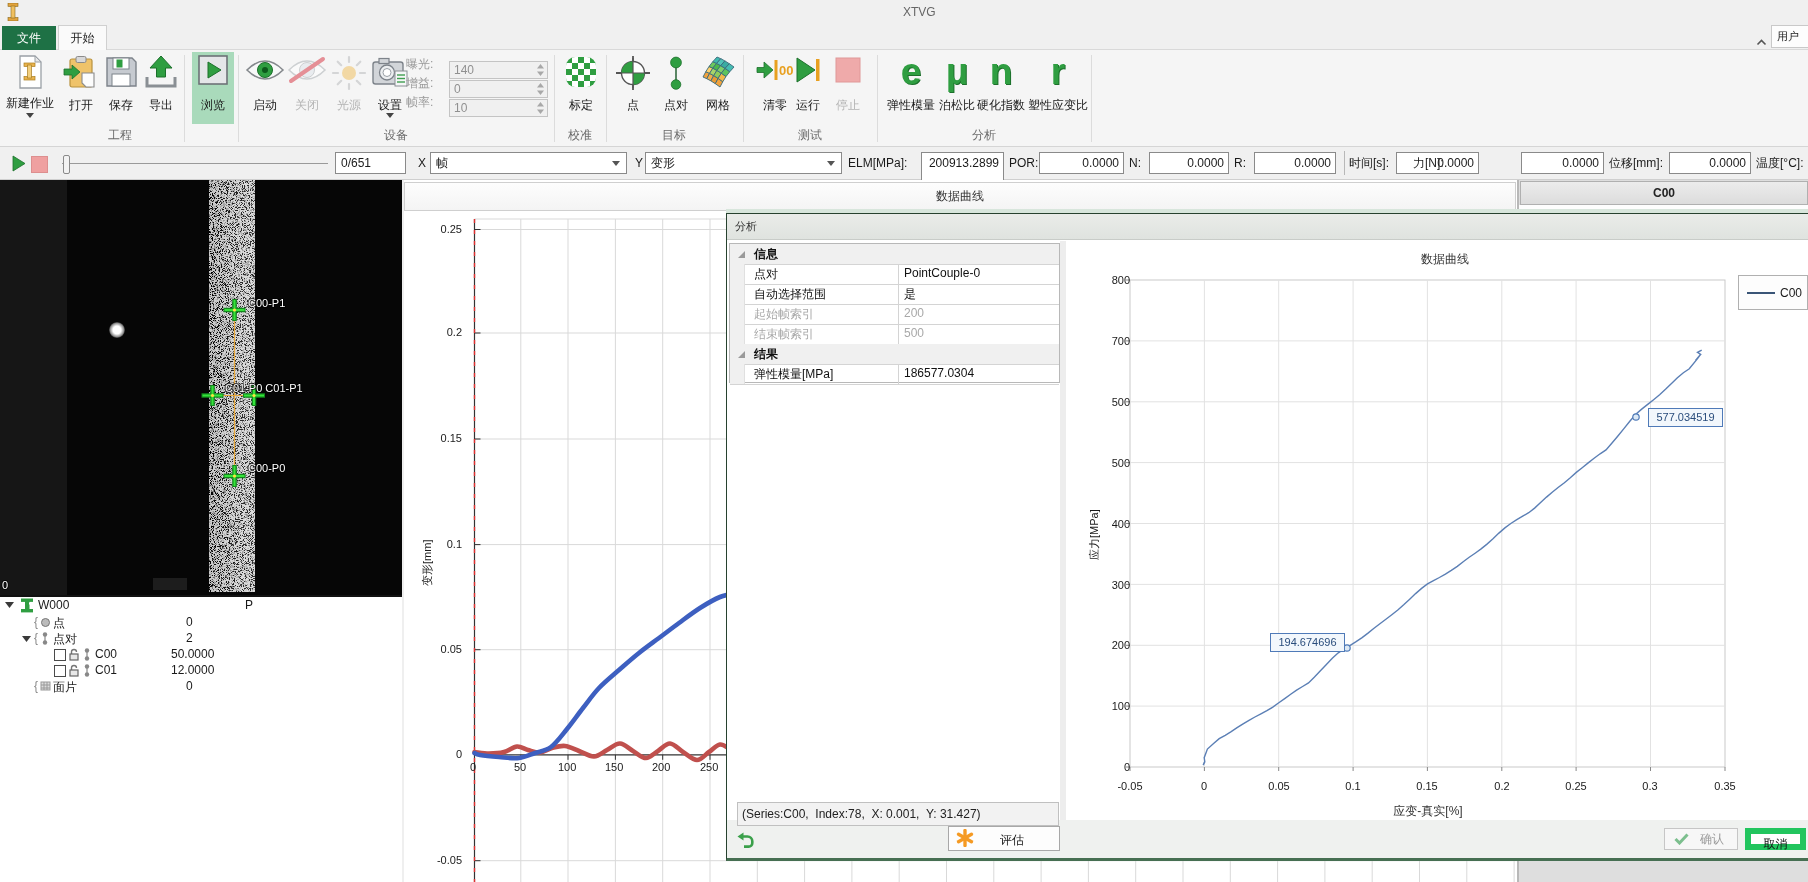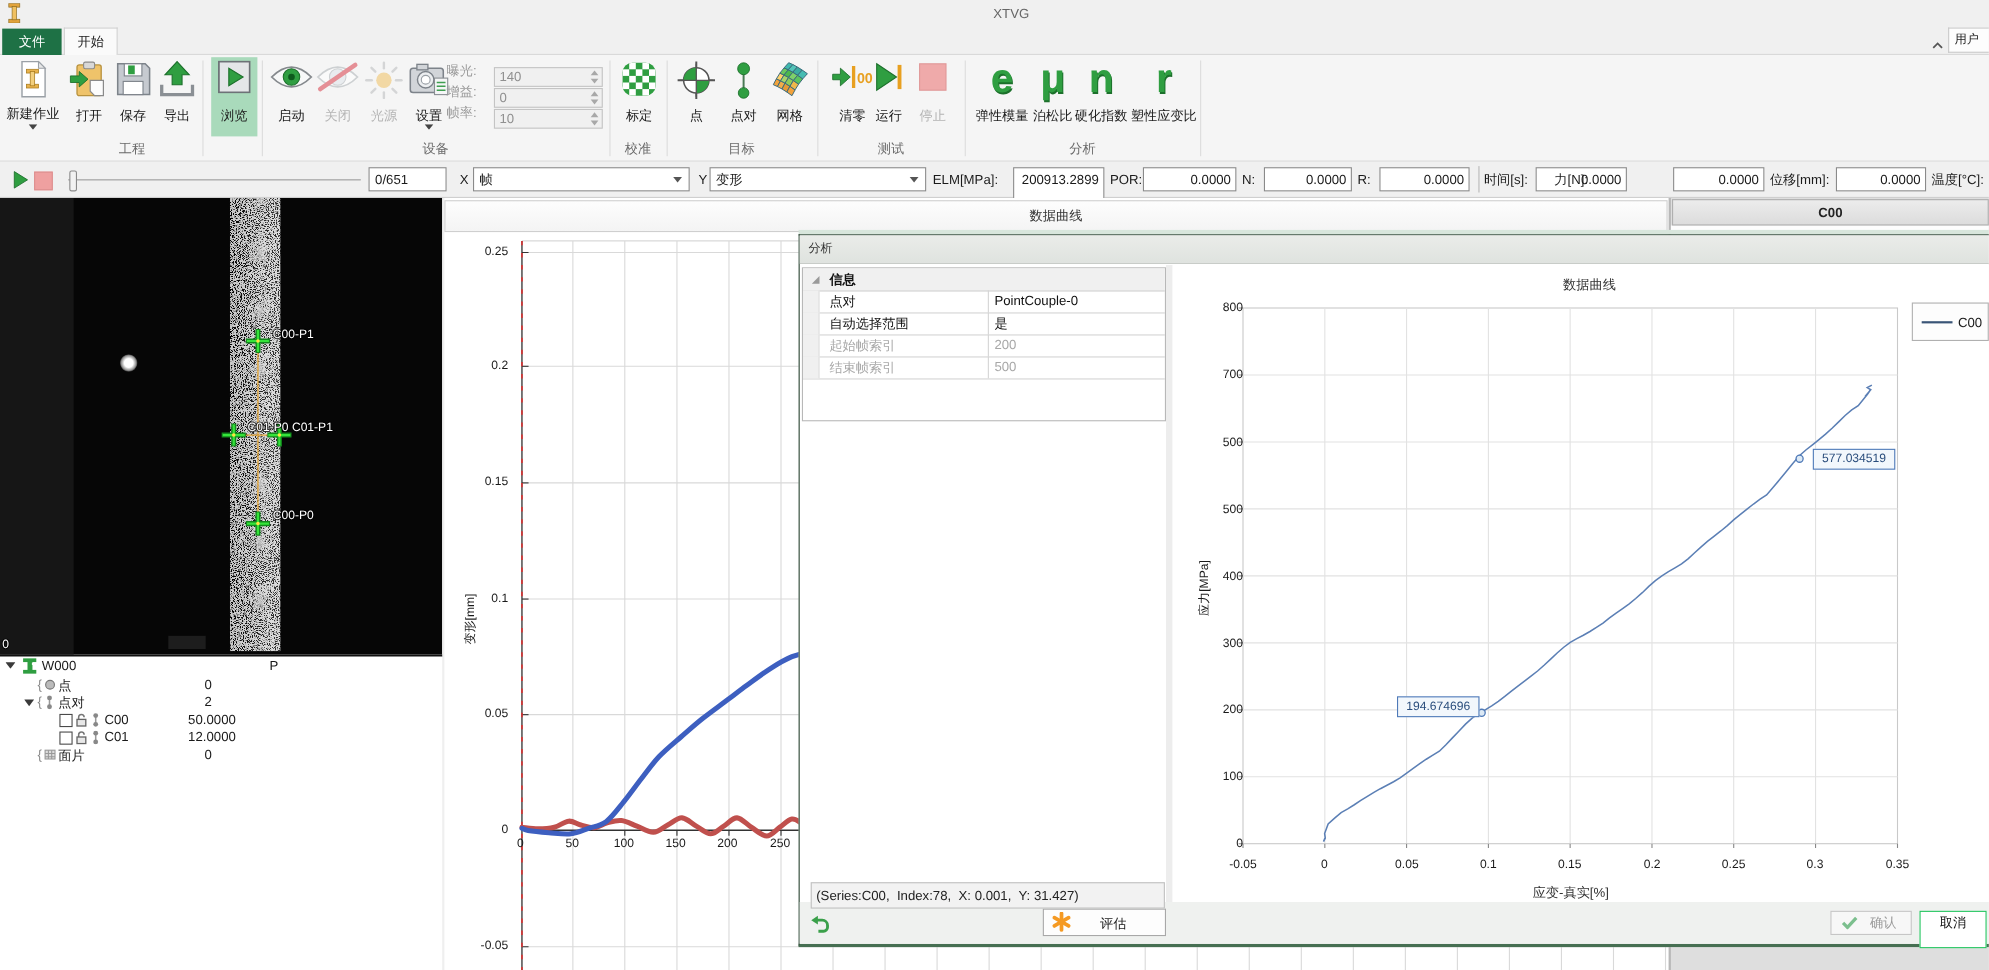--- a/index.html
+++ b/index.html
@@ -537,20 +537,32 @@
    <div style="position:absolute;left:0;width:14px;height:20px;background:#f0f0f0;border-right:1px solid #e0e0e0;"></div>
    <div style="position:absolute;left:24px;top:2px;font-size:12px;color:#a8a8a8;">起始帧索引</div>
    <div style="position:absolute;left:168px;width:1px;height:20px;background:#d4d4d4;"></div>
    <div style="position:absolute;left:174px;top:2px;font-size:12px;color:#a8a8a8;">200</div>
  </div>
  <div class="gridrow" style="top:80px;">
    <div style="position:absolute;left:0;width:14px;height:20px;background:#f0f0f0;border-right:1px solid #e0e0e0;"></div>
    <div style="position:absolute;left:24px;top:2px;font-size:12px;color:#a8a8a8;">结束帧索引</div>
    <div style="position:absolute;left:168px;width:1px;height:20px;background:#d4d4d4;"></div>
    <div style="position:absolute;left:174px;top:2px;font-size:12px;color:#a8a8a8;">500</div>
+ </div>
+ <div class="gridrow" style="top:100px;background:#f0f0f0;">
+   <svg style="position:absolute;left:7px;top:6px;" width="9" height="9">
+          <path d="M8 1 V8 H1 z" fill="#9a9a9a"></path>
+        </svg>
+   <div style="position:absolute;left:24px;top:2px;font-size:12px;font-weight:bold;color:#111;">结果</div>
+ </div>
+ <div class="gridrow" style="top:120px;">
+   <div style="position:absolute;left:0;width:14px;height:20px;background:#f0f0f0;border-right:1px solid #e0e0e0;"></div>
+   <div style="position:absolute;left:24px;top:2px;font-size:12px;color:#111;">弹性模量[MPa]</div>
+   <div style="position:absolute;left:168px;width:1px;height:20px;background:#d4d4d4;"></div>
+   <div style="position:absolute;left:174px;top:2px;font-size:12px;color:#111;">186577.0304</div>
  </div>
 </div>
 <div class="abs" style="left:1060px;top:241px;width:6px;height:579px;background:#ededed;"></div>
 
 <div class="abs" style="left:1066px;top:241px;width:742px;height:579px;background:#fff;"></div>
 <div class="abs" style="left:1380px;top:251px;width:130px;text-align:center;font-size:12px;color:#333;">数据曲线</div>
 <svg class="abs" style="left:1066px;top:241px;" width="742" height="579" viewBox="0 0 742 579">
 
  <rect x="64" y="39" width="595" height="487" fill="#fff" stroke="#c9c9c9" stroke-width="1"></rect>
  <g stroke="#e2e2e2" stroke-width="1">
@@ -632,14 +644,14 @@
         <path d="M2.5 5.25 L15.5 12.75"></path>
         <path d="M15.5 5.25 L2.5 12.75"></path>
       </g>
 </svg>
 <div class="abs t12" style="left:1000px;top:832px;">评估</div>
 <div class="abs" style="left:1664px;top:828px;width:74px;height:22px;background:#f7f7f7;border:1px solid #c6c6c6;box-sizing:border-box;"></div>
 <svg class="abs" style="left:1674px;top:833px;" width="15" height="12" viewBox="0 0 15 12">
       <path d="M1.5 6 L5.5 10 L13.5 1.5" fill="none" stroke="#7cbf8e" stroke-width="3"></path>
     </svg>
 <div class="abs t12" style="left:1700px;top:831px;color:#9a9a9a;">确认</div>
-<div class="abs" style="left:1745px;top:828px;width:61px;height:34px;background:#fff;border:1px solid #22c55e;box-sizing:border-box;font-size:12px;color:#111;text-align:center;line-height:20px;">取消</div>
+<div class="abs" style="left:1745px;top:828px;width:61px;height:22px;background:#fff;border:6px solid #22c55e;box-sizing:border-box;font-size:12px;color:#111;text-align:center;line-height:20px;">取消</div>
 </div>
 
 </body></html>

